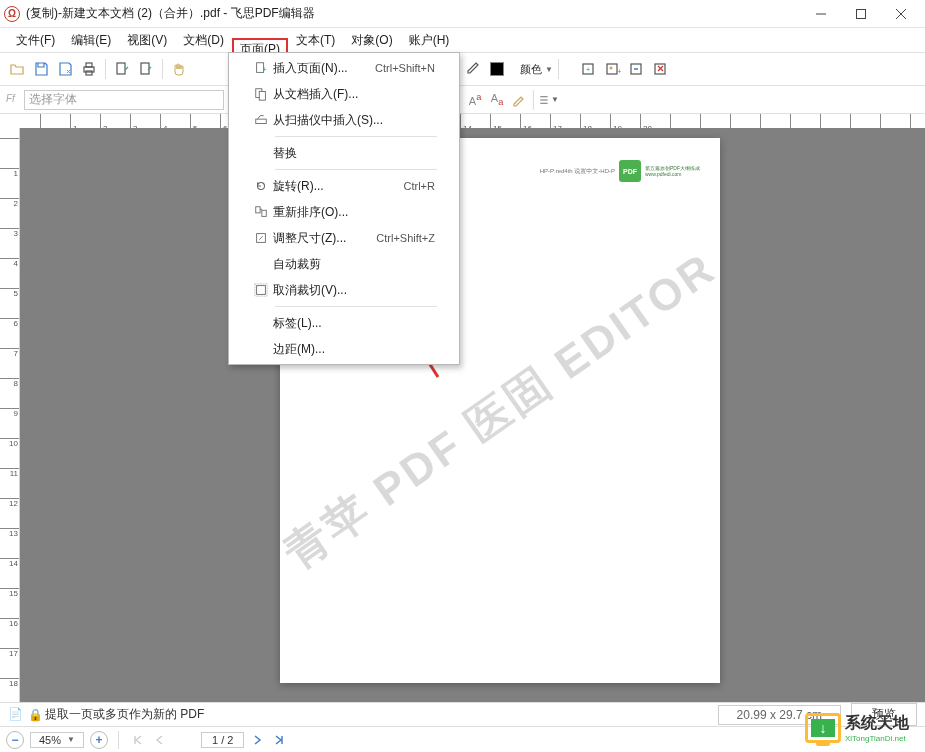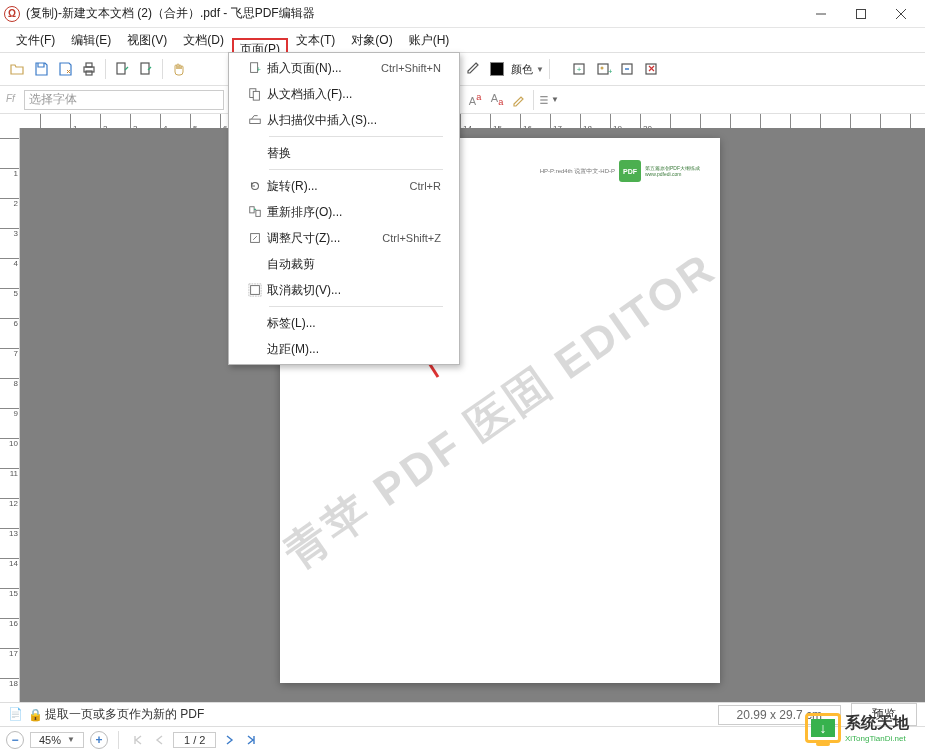--- a/index.html
+++ b/index.html
@@ -40,21 +40,21 @@
   
   .workspace { position: absolute; left: 0; right: 0; top: 128px; bottom: 50px; display: flex; }
   .canvas-area { flex: 1; background: #808080; position: relative; overflow: hidden; }
   .page { position: absolute; left: 260px; top: 10px; width: 440px; height: 545px; background: #fff; box-shadow: 0 2px 8px rgba(0,0,0,0.3); }
   .page .wm { position: absolute; left: 50%; top: 50%; transform: translate(-50%,-50%) rotate(-35deg); font-size: 44px; color: rgba(0,0,0,0.15); font-weight: bold; white-space: nowrap; letter-spacing: 3px; font-family: "SimHei", sans-serif; }
   .page .header { position: absolute; top: 22px; right: 20px; display:flex; align-items:center; gap:4px; font-size: 6px; color: #3a7a3a; }
   .page .header .pdfbadge { width:22px; height:22px; background:#4caf50; border-radius:3px; color:#fff; font-size:7px; display:flex; align-items:center; justify-content:center; font-weight:bold; }
   .page .body-text { position: absolute; top: 60px; left: 40px; right: 30px; font-size: 6px; color: #888; line-height: 2.6; }
 
   
-  .dropdown { position: absolute; left: 228px; top: 52px; width: 232px; background: #fff; border: 1px solid #b9b9b9; box-shadow: 2px 3px 6px rgba(0,0,0,0.25); z-index: 100; padding: 2px 10px; }
+  .dropdown { position: absolute; left: 228px; top: 52px; width: 232px; background: #fff; border: 1px solid #b9b9b9; box-shadow: 2px 3px 6px rgba(0,0,0,0.25); z-index: 100; padding: 2px 16px; }
   .dropdown .ditem { height: 26px; display: flex; align-items: center; padding: 0 8px 0 4px; color: #222; position: relative; }
   .dropdown .ditem.hl { background: linear-gradient(to bottom, #fff8d9, #ffeb9c, #ffd873); border: 1px solid #e0b040; border-left: 3px solid #d33; margin: 0; }
   .dropdown .ditem .icon-slot { width: 24px; display: flex; align-items: center; justify-content: center; color: #666; }
   .dropdown .ditem .label { flex: 1; }
   .dropdown .ditem .shortcut { color: #555; font-size: 11px; }
   .dropdown .dsep { height: 1px; background: #e0e0e0; margin: 3px 6px 3px 30px; }
 
   
   .anno-arrow { position: absolute; left: 288px; top: 152px; width: 160px; height: 230px; z-index: 99; pointer-events: none; }
 
@@ -64,21 +64,21 @@
   .statusbar1 .stext { flex: 1; color: #333; }
   .statusbar1 .dim { color: #666; border: 1px solid #ccc; padding: 2px 18px; margin-right: 10px; }
   .statusbar1 .preview { border: 1px solid #ccc; padding: 2px 20px; color: #333; }
 
   .statusbar2 { position: absolute; left: 0; right: 0; bottom: 0; height: 26px; border-top: 1px solid #ddd; display: flex; align-items: center; padding: 0 6px; gap: 4px; background: #fff; }
   .zoombtn { width: 18px; height: 18px; border: 1px solid #bbb; border-radius: 50%; display: flex; align-items: center; justify-content: center; color: #3d7cc9; font-size: 12px; font-weight:bold; }
   .zoomval { border: 1px solid #ccc; padding: 1px 8px; font-size: 11px; color: #333; margin: 0 2px; display:flex; align-items:center; }
   .navsep { width: 1px; height: 18px; background: #ddd; margin: 0 6px; }
   .navbtn { width: 18px; height: 18px; display: flex; align-items: center; justify-content: center; color: #3d7cc9; }
   .navbtn.disabled { color: #ccc; }
-  .pagefield { border: 1px solid #ccc; padding: 1px 10px; font-size: 11px; color: #333; }
+  .pagefield { border: 1px solid #ccc; padding: 1px 10px; font-size: 11px; color: #333; margin-left: 28px; }
 
   
   .site-badge { position: absolute; right: 0; bottom: 2px; width: 120px; height: 44px; display:flex; align-items:center; gap:4px; background: rgba(255,255,255,0.0); z-index: 200; }
   .site-badge .monitor { width:36px; height:30px; border:3px solid #ffbb33; border-radius:4px; position:relative; }
   .site-badge .monitor::after { content:""; position:absolute; left:50%; bottom:-6px; transform:translateX(-50%); width:14px; height:4px; background:#ffbb33; border-radius:2px; }
   .site-badge .monitor .dl { position:absolute; inset:3px; background:#37b24d; display:flex; align-items:center; justify-content:center; color:#fff; font-size:14px; }
   .site-badge .texts { display:flex; flex-direction:column; font-size:10px; }
   .site-badge .cn { font-size:16px; font-weight:bold; color:#333; }
   .site-badge .en { font-size:8px; color:#37b24d; }
 </style>
@@ -176,21 +176,21 @@
       </div>
     <div class="tsep"></div>
     <div class="tbtn">
         <svg viewBox="0 0 16 16">
           <path d="M12 2l2 2-8 8H4v-2z" fill="none" stroke="#555" stroke-width="1.2"></path>
         </svg>
       </div>
     <div class="tbtn">
         <div class="color-swatch"></div>
       </div>
-    <span style="font-size:11px;color:#333;margin-left:2px">颜色</span>
+    <span style="font-size:11px;color:#333;margin-left:11px">颜色</span>
     <span class="dropdown-arrow">▼</span>
     <div class="tsep"></div>
     <div style="width:12px"></div>
     <div class="tbtn">
         <svg viewBox="0 0 16 16">
           <rect x="2" y="3" width="10" height="10" fill="none" stroke="#555" stroke-width="1.2"></rect>
           <text x="7" y="11" font-size="8" text-anchor="middle" fill="#3a7">+</text>
         </svg>
       </div>
     <div class="tbtn">

